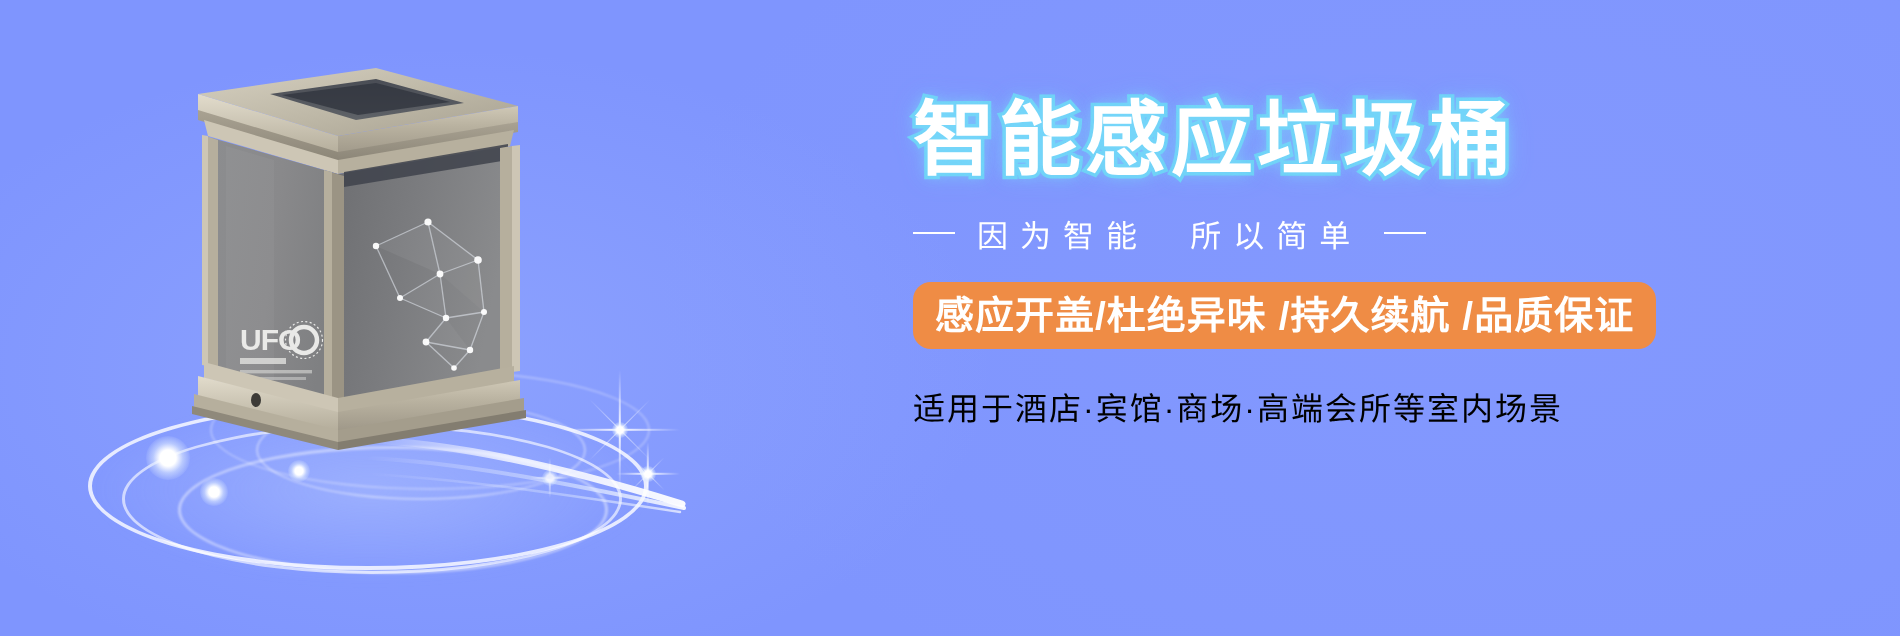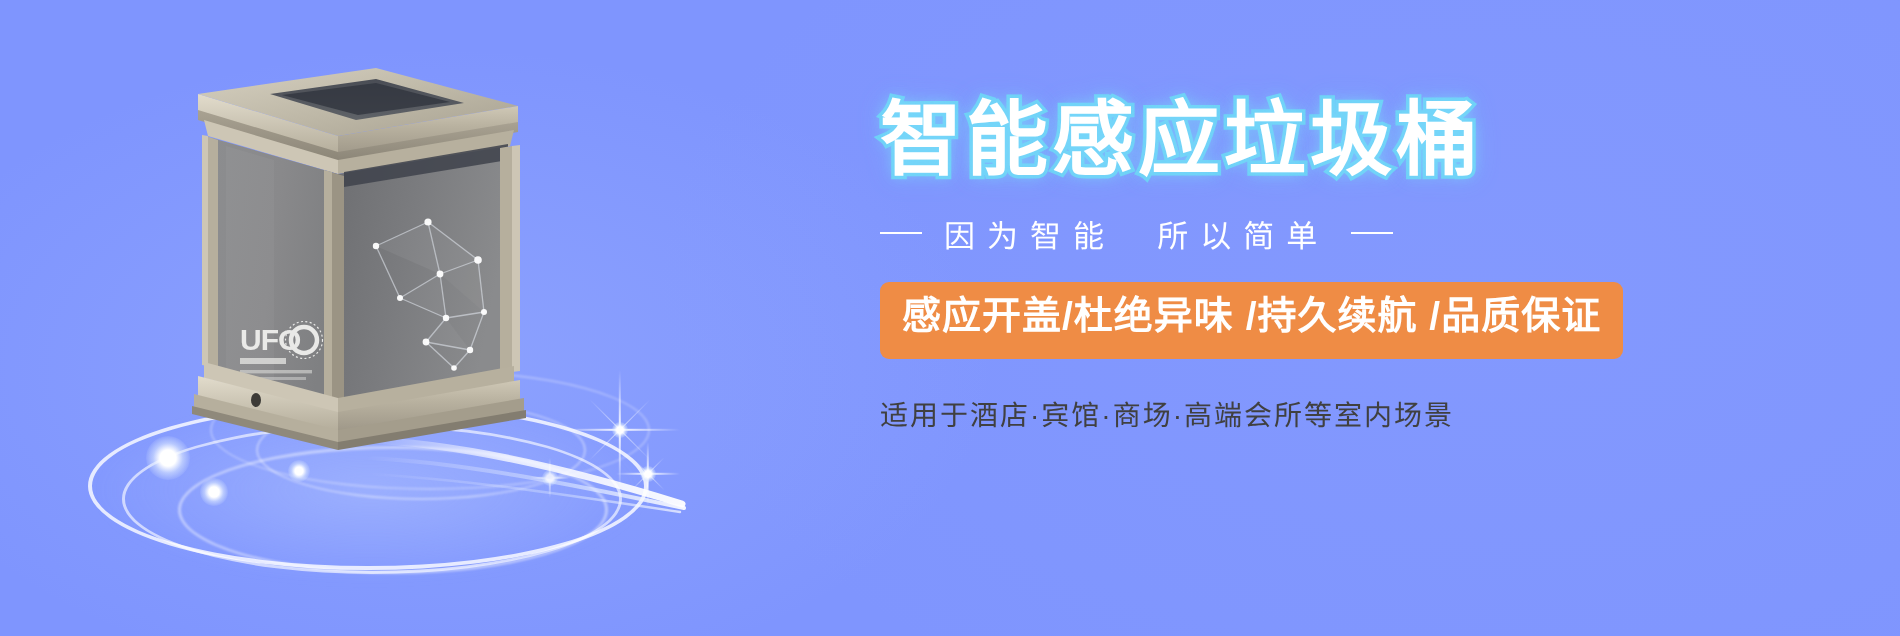--- a/index.html
+++ b/index.html
@@ -149,21 +149,21 @@
     left: 118px;
     top: 30px;
     width: 360px;
     height: 400px;
   }
   .bin svg { display: block; }
 
   
   .copy {
     position: absolute;
-    left: 880px;
+    left: 913px;
     top: 96px;
     width: 960px;
   }
 
   .title {
     margin: 0;
     font-size: 82px;
     line-height: 1.08;
     font-weight: bold;
     color: #ffffff;
@@ -192,34 +192,34 @@
     height: 2px;
     background: #ffffff;
     flex: 0 0 auto;
   }
   .subtitle .sub-text { white-space: pre; }
 
   .badge {
     display: inline-block;
     margin-top: 26px;
     background: #ef8c45;
-    border-radius: 9px;
-    padding: 11px 22px 20px 22px;
+    border-radius: 18px;
+    padding: 11px 22px 10px 22px;
     font-size: 39px;
     font-weight: bold;
     color: #ffffff;
     letter-spacing: 1px;
     white-space: nowrap;
     line-height: 1.18;
   }
 
   .caption {
     margin: 34px 0 0 0;
-    font-size: 28px;
-    color: #404040;
+    font-size: 32px;
+    color: #000000;
     letter-spacing: 2px;
     white-space: nowrap;
   }
 </style>
 </head>
 <body>
 
 <div class="banner">
 
   <div class="bg-wash"></div>

